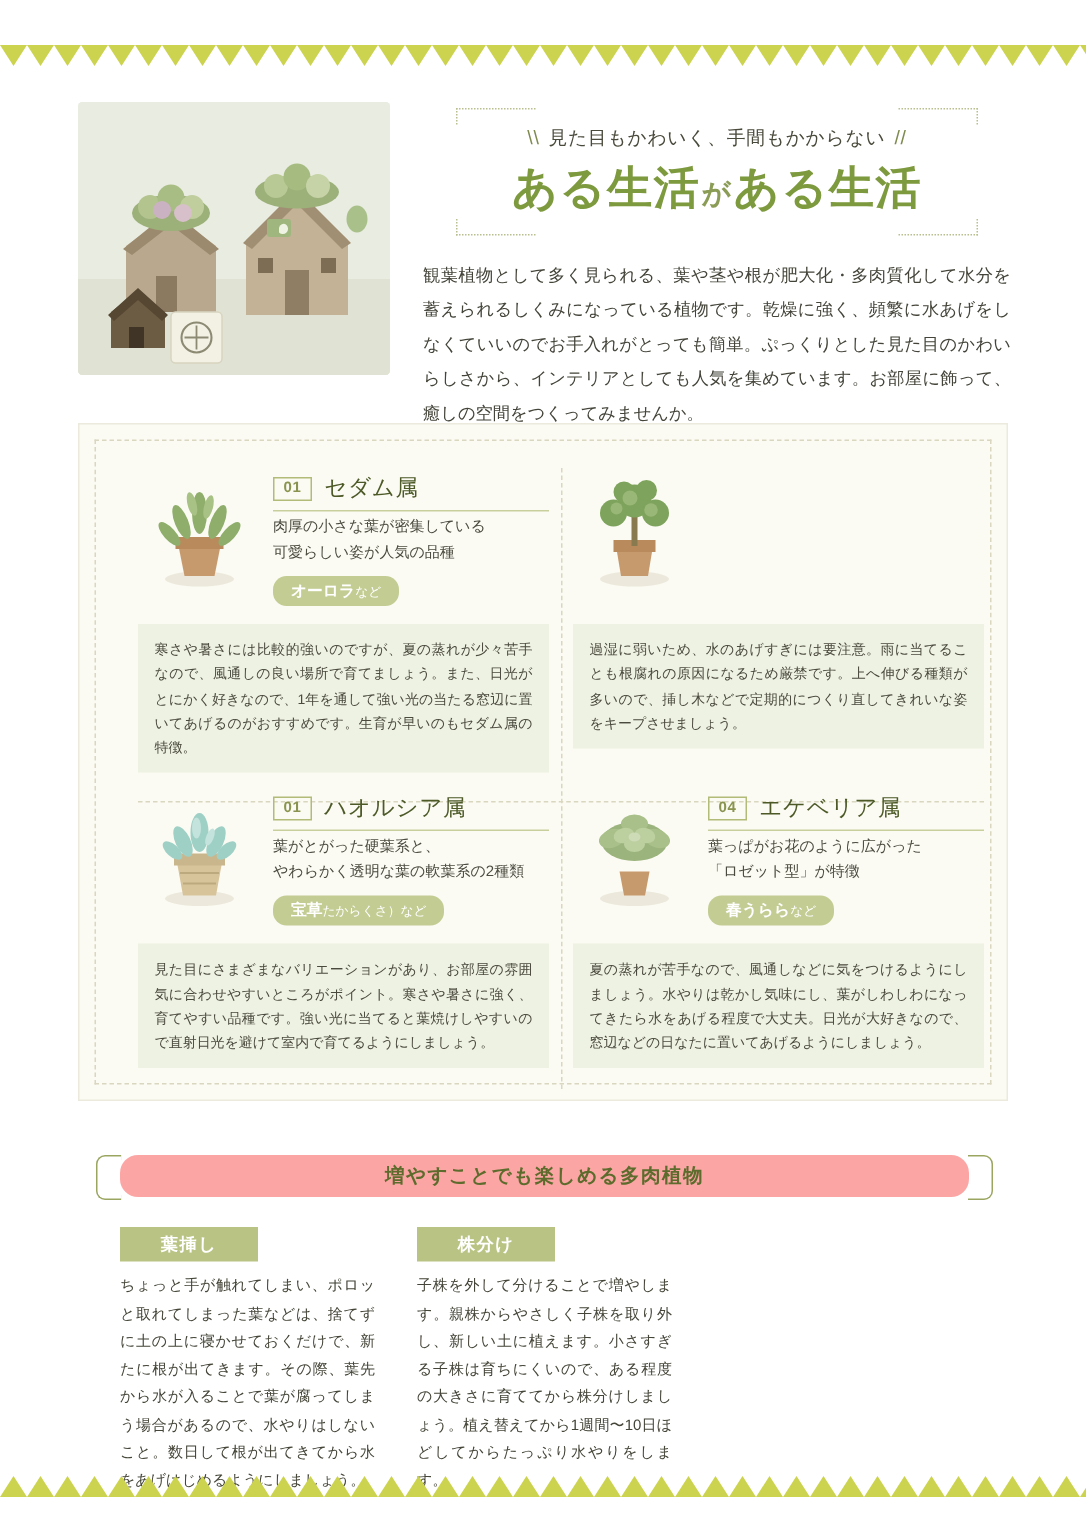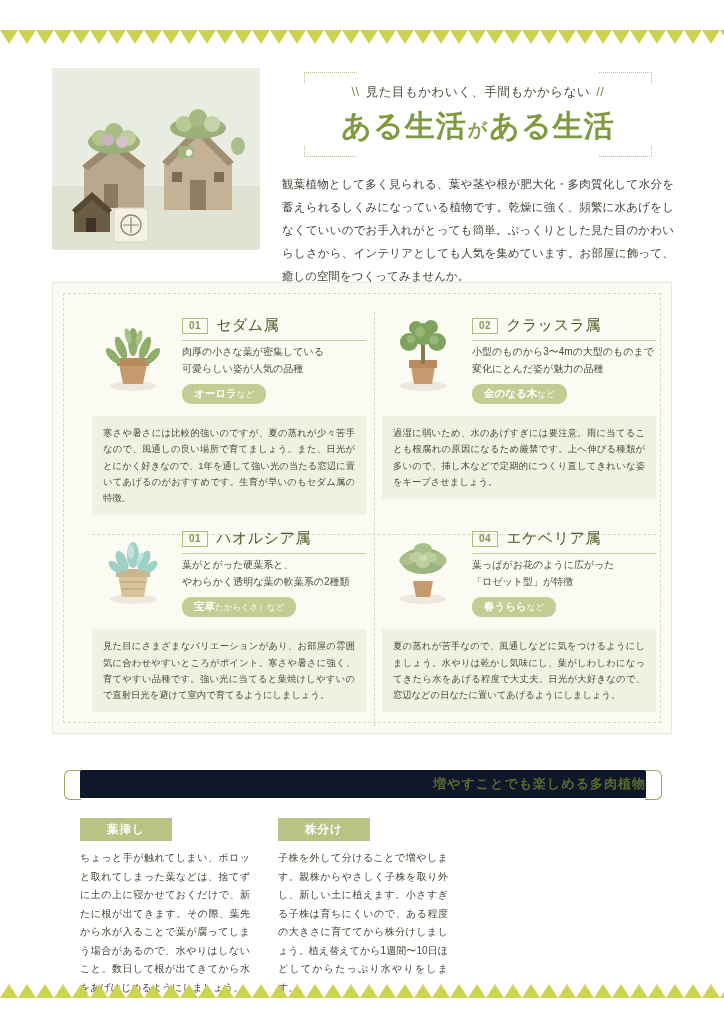--- a/index.html
+++ b/index.html
@@ -226,28 +226,29 @@
     position: absolute;
     left: 80px;
     top: 770px;
     width: 566px;
   }
   .prop-title-wrap {
     position: relative;
     height: 30px;
   }
   .prop-title {
-    background: #0f172a;
+    background: #fca5a5;
     color: #5d6b2c;
     font-size: 13px;
     font-weight: bold;
-    text-align: right;
+    text-align: center;
     line-height: 28px;
     height: 28px;
     letter-spacing: 1px;
+    border-radius: 12px;
   }
   .brace {
     position: absolute;
     top: 0;
     width: 16px;
     height: 28px;
     border-top: 1px solid #9aa660;
     border-bottom: 1px solid #9aa660;
   }
   .brace.l { left: -16px; border-left: 1px solid #9aa660; border-radius: 6px 0 0 6px; }
@@ -446,29 +447,20 @@
                   <circle cx="34" cy="16" r="7"></circle>
                   <circle cx="49" cy="15" r="7"></circle>
                 </g>
                 <g fill="#99b877">
                   <circle cx="38" cy="20" r="5"></circle>
                   <circle cx="52" cy="28" r="4.5"></circle>
                   <circle cx="29" cy="27" r="4"></circle>
                 </g>
               </svg>
             </div>
-            <div class="card-body">
-              <div class="num-row">
-                <span class="num-badge">02</span>
-                <span class="sp-name">クラッスラ属</span>
-              </div>
-              <div class="sp-desc" style="white-space:pre-line">小型のものから3〜4mの大型のものまで
-変化にとんだ姿が魅力の品種</div>
-              <span class="tag"><span>金のなる木</span><span class="nd">など</span></span>
-            </div>
           </div>
           <div class="note">過湿に弱いため、水のあげすぎには要注意。雨に当てることも根腐れの原因になるため厳禁です。上へ伸びる種類が多いので、挿し木などで定期的につくり直してきれいな姿をキープさせましょう。</div>
         </div>
 
         <div class="card">
           <div class="card-head">
             <div class="plant-img">
               <svg width="82" height="82" viewBox="0 0 82 82">
                 <ellipse cx="41" cy="74" rx="23" ry="5" fill="#ece9dc"></ellipse>
                 <path d="M26 50 h30 l-4 22 h-22 z" fill="#d7c49a"></path>

